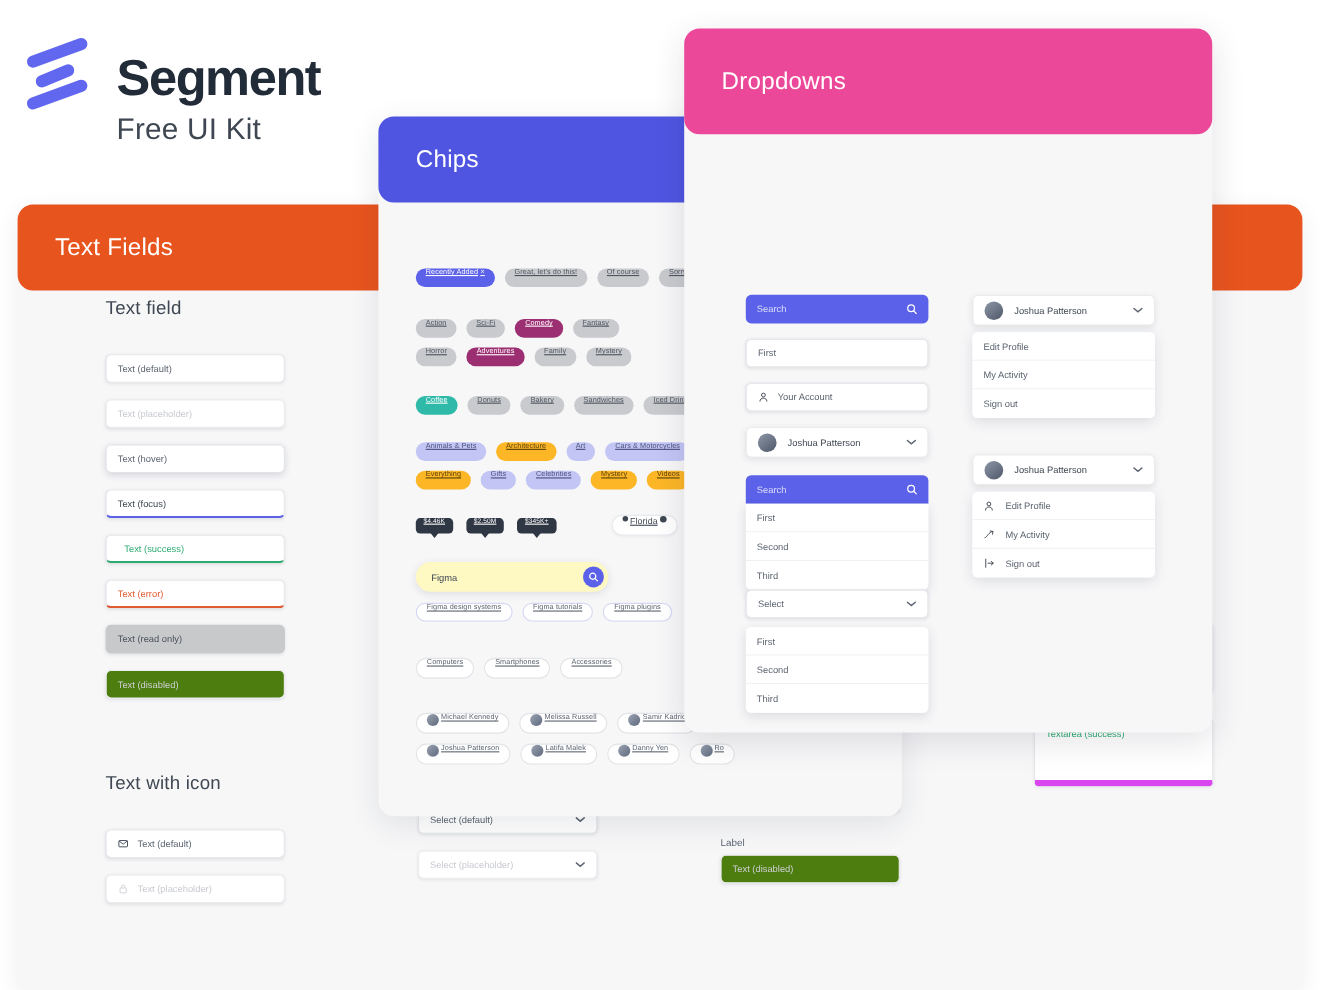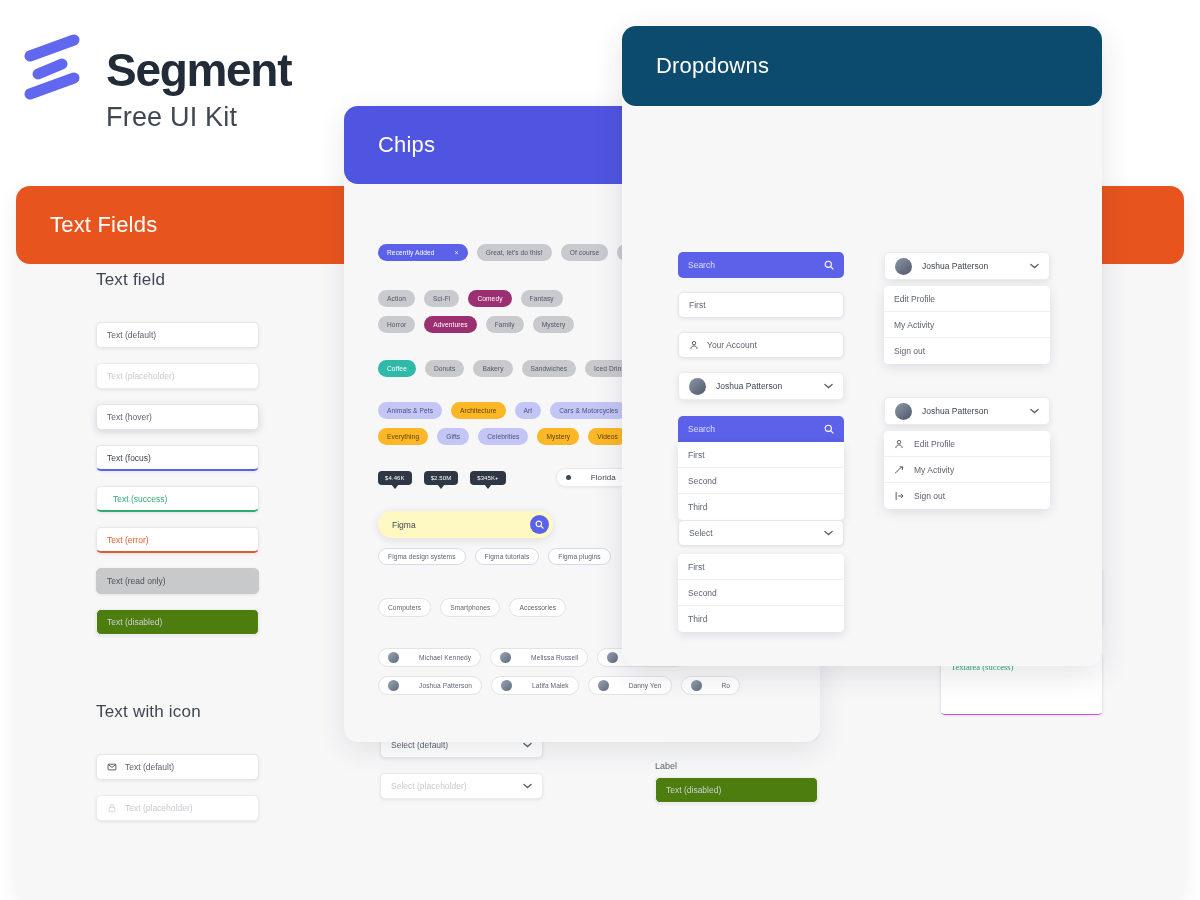--- a/index.html
+++ b/index.html
@@ -52,21 +52,21 @@
     box-shadow: 0 8px 28px rgba(30,35,60,.10);
   }
   #panel-chips .panel-head { background: #4f55e0; height: 78px; width: 100%; }
   .chips-body { position: relative; padding: 60px 0 0 34px; }
 
   
   #panel-dropdowns {
     left: 622px; top: 26px; width: 480px; height: 640px;
     box-shadow: 0 8px 30px rgba(30,35,60,.12);
   }
-  #panel-dropdowns .panel-head { background: #0c4a6e; height: 80px; width: 100%; }
+  #panel-dropdowns .panel-head { background: #ec4899; height: 96px; width: 100%; }
   .dd-body { position: relative; height: 600px; }
 
   
   .section-title {
     font-size: 17px; font-weight: 300; color: #3f4752; letter-spacing: .2px;
   }
   .field {
     height: 26px; border-radius: 5px; background: #fff;
     border: 1px solid #e6e7ea;
     display: flex; align-items: center; padding: 0 10px;
@@ -84,28 +84,28 @@
   .field .ic { margin-right: 8px; display: flex; align-items: center; }
   .field .chev { margin-left: auto; }
   .field-label { font-size: 9px; color: #5c6470; margin-bottom: 6px; }
 
   .ta {
     border-radius: 5px; background: #fff; border: 1px solid #e6e7ea;
     font-size: 8.5px; padding: 8px 10px; color: #5c6470;
     box-shadow: 0 1px 3px rgba(40,45,70,.08);
   }
   .ta.focus { border-bottom: 2px solid #5b61e8; }
-  .ta.success { border-bottom: 1px solid #d946ef; color: #2fab72; font-family: Liberation Serif, serif; }
+  .ta.success { border-bottom: 6px solid #d946ef; color: #2fab72; }
   .ta.error { border-bottom: 2px solid #e05a32; color: #e05a32; }
 
   
   .chip {
-    display: inline-flex; align-items: center; gap: 20px;
+    display: inline-flex; align-items: flex-start; gap: 2px;
     height: 17px; padding: 0 9px; border-radius: 9px;
-    font-size: 6.6px; white-space: nowrap; letter-spacing: .1px;
+    font-size: 6.6px; white-space: nowrap; letter-spacing: .1px; text-decoration: underline;
   }
   .chip.grey { background: #c9cace; color: #4e555f; }
   .chip.indigo { background: #5b61e8; color: #fff; }
   .chip.magenta { background: #9c2e72; color: #fff; }
   .chip.teal { background: #2fb9a8; color: #fff; }
   .chip.lav { background: #c3c6f5; color: #4a4f7a; }
   .chip.amber { background: #fcb626; color: #5b4108; }
   .chip.dark { background: #2f3744; color: #fff; height: 14px; border-radius: 4px; font-size: 6px; padding: 0 7px; }
   .chip.outline { background: #fff; color: #5c6470; border: 1px solid #e2e3e7; height: 19px; border-radius: 10px; }
   .chip.outline-blue { background: #fff; color: #5c6470; border: 1px solid #d6d8f3; height: 17px; border-radius: 9px; }

